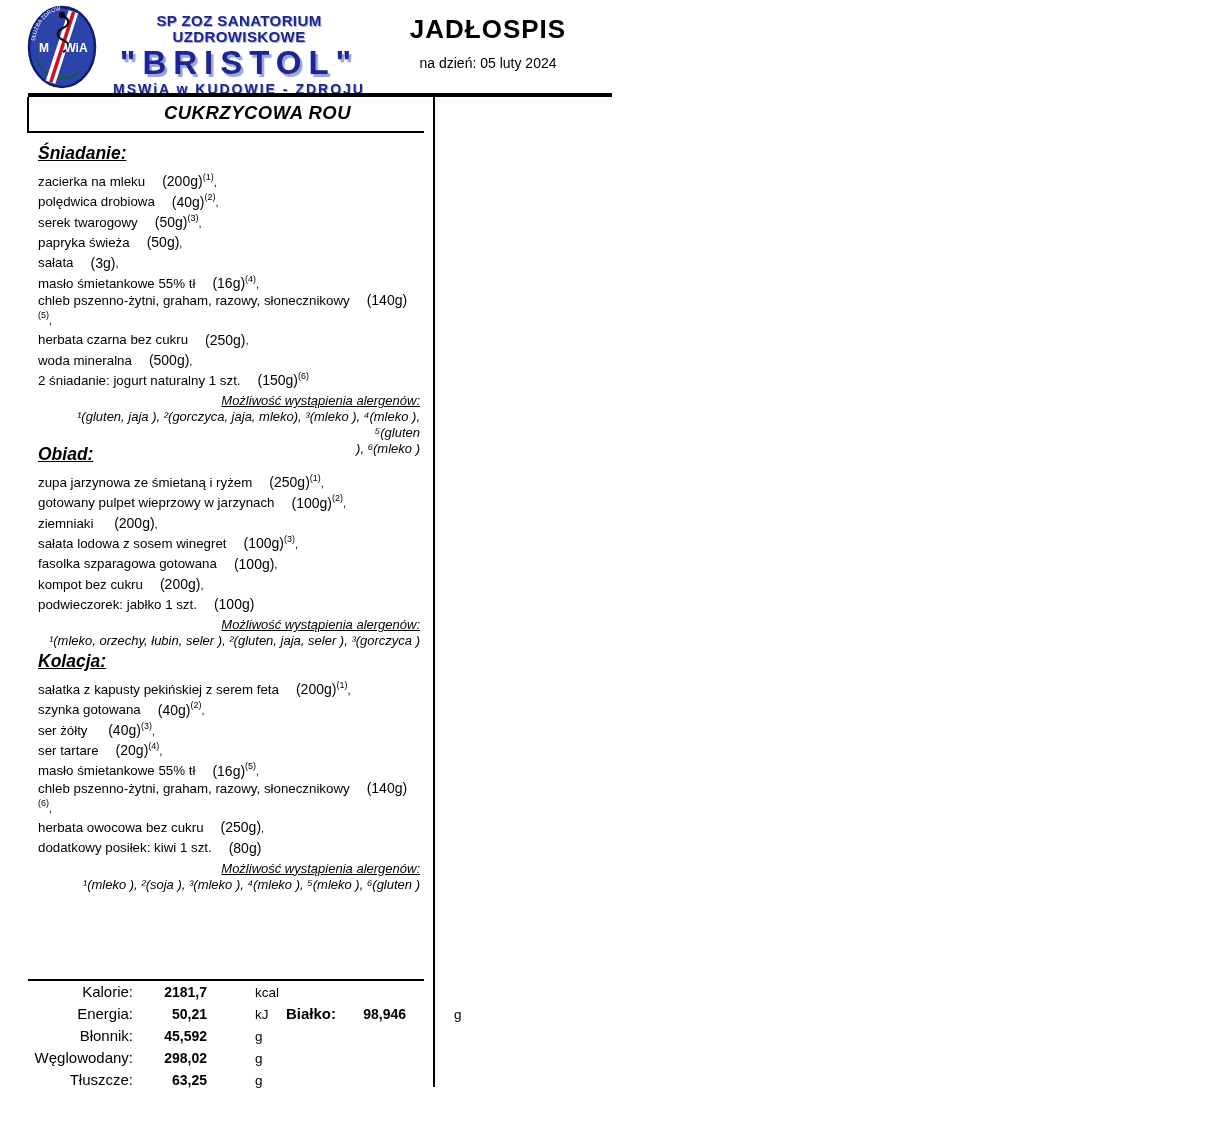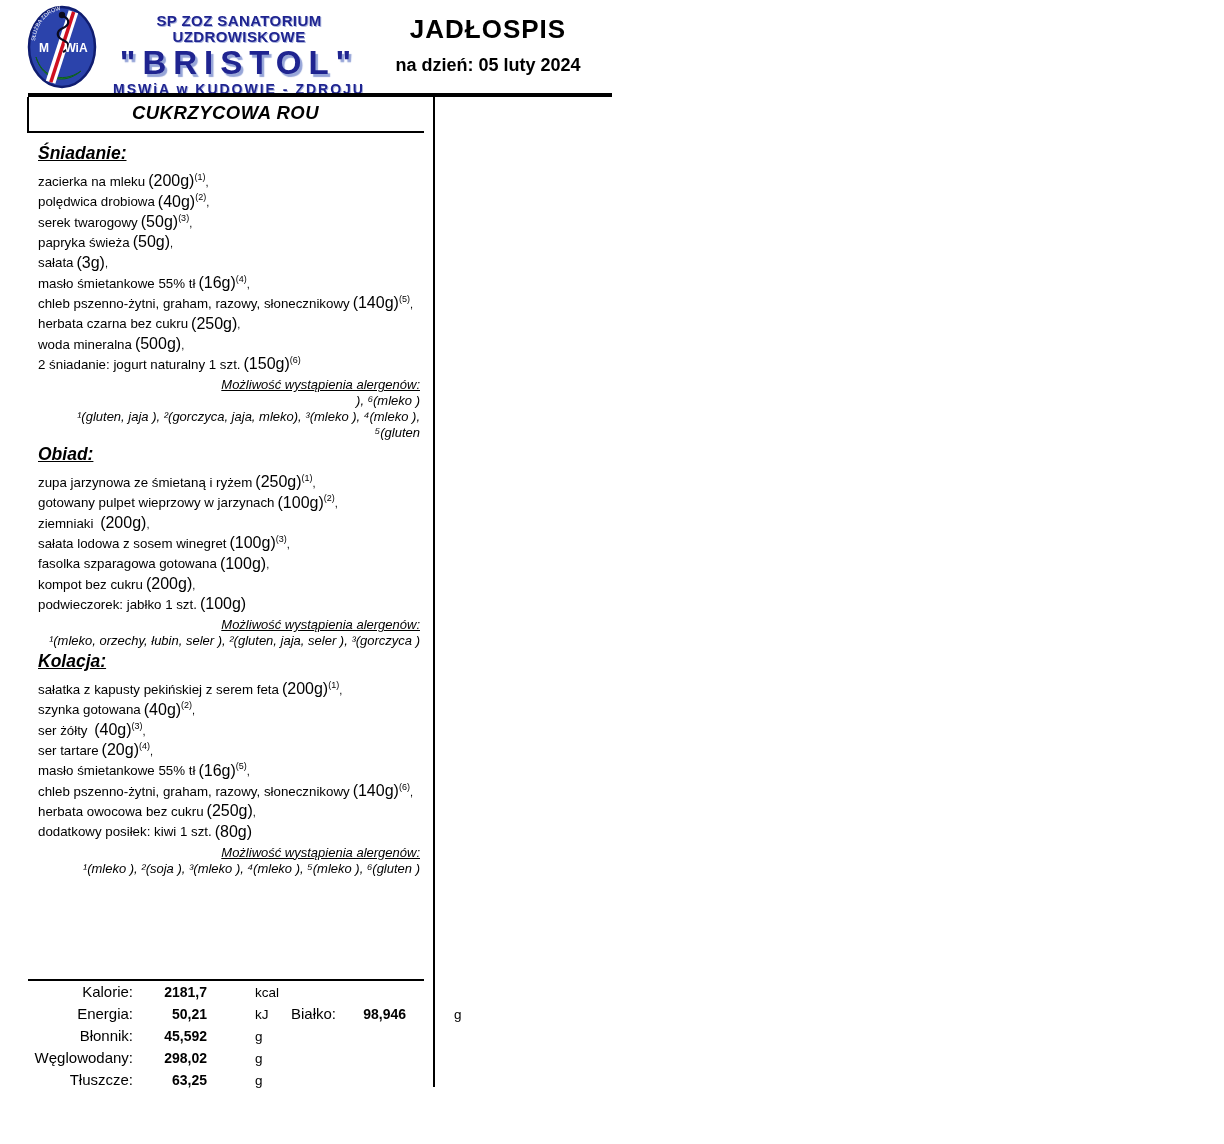--- a/index.html
+++ b/index.html
@@ -14,53 +14,53 @@
   .emblem{left:27px;top:5px;width:70px;height:84px;}
   .org{left:96px;top:13px;width:286px;text-align:center;color:#1f2490;}
   .org-l1{font-size:15px;font-weight:bold;letter-spacing:.4px;line-height:16px;
           text-shadow:1px 1px 0 #aab4de;}
   .org-name{font-size:33px;font-weight:bold;letter-spacing:7px;line-height:36px;
           text-shadow:2.5px 2.5px 1px #96a5d8;white-space:nowrap;}
   .org-l3{font-size:14px;font-weight:bold;letter-spacing:2px;line-height:16px;
           text-shadow:1px 1px 0 #aab4de;}
   .doc-block{left:382px;top:14px;width:212px;text-align:center;}
   .doc-title{font-size:26px;font-weight:bold;letter-spacing:1px;line-height:30px;}
-  .doc-date{font-size:18px;font-weight:bold;margin-top:11px;}
+  .doc-date{font-size:14px;font-weight:normal;margin-top:11px;}
 
   
   .hr-thick{left:28px;top:93px;width:584px;height:4px;background:#000;}
   .vline{left:433px;top:97px;width:2px;height:990px;background:#000;}
   .titlebox-left{left:27px;top:97px;width:2px;height:36px;background:#000;}
   .titlebox-bottom{left:27px;top:131px;width:397px;height:2px;background:#000;}
   .diet-title{left:27px;top:102px;width:397px;text-align:center;
-              font-size:18.5px;font-weight:bold;font-style:italic;letter-spacing:.5px;}
+              font-size:18.5px;font-weight:bold;font-style:italic;letter-spacing:.5px;padding-left:32px;}
 
   
   .meal{left:38px;width:382px;}
   .meal-h{font-size:17.5px;font-weight:bold;font-style:italic;
           text-decoration:underline;line-height:22px;}
   .items{margin-top:6px;}
   .item{line-height:15px;}
   .nm{font-weight:normal;font-size:13.3px;}
-  .wt{font-size:16px;margin-left:3px;}
+  .wt{font-size:14px;margin-left:17px;}
   .sp{font-size:9px;}
   .cm{font-size:11px;}
   .alg{margin-top:4px;text-align:right;}
   .alg-h{font-size:13px;font-style:italic;text-decoration:underline;line-height:16px;}
   .alg-line{font-size:13px;font-style:italic;line-height:16px;}
 
   
   .f-hr{left:28px;top:979px;width:396px;height:2px;background:#000;}
   .f-rows{left:28px;top:983px;width:396px;}
   .f-row{display:flex;align-items:baseline;height:22px;}
   .f-label{width:105px;text-align:right;font-size:15px;}
   .f-value{width:74px;text-align:right;font-size:14px;font-weight:bold;}
   .f-unit{margin-left:6px;font-size:13.5px;padding-left:42px;}
   .f-bialko{left:270px;top:1005px;display:flex;align-items:baseline;height:22px;}
-  .f-bialko .f-label{width:66px;}
+  .f-bialko .f-label{width:66px;font-weight:bold;}
   .f-bialko .f-value{width:70px;}
 </style>
 </head>
 <body>
 
 <div class="abs emblem">
   <svg width="70" height="84" viewBox="0 0 70 84">
     <ellipse cx="35" cy="42" rx="33" ry="40" fill="#2b43ab" stroke="#101d70" stroke-width="2.5"></ellipse>
     <path d="M9 52 C 14 70, 34 80, 54 66 C 38 80, 16 76, 9 52 Z" fill="#1f8a35" stroke="#0d5c1e" stroke-width="1"></path>
     <g transform="rotate(18 35 42)">
@@ -117,22 +117,22 @@
       <div class="item"><span class="nm">herbata czarna bez cukru</span><span class="wt">(250g)</span><sup class="sp"></sup><span class="cm">,</span></div>
 
       <div class="item"><span class="nm">woda mineralna</span><span class="wt">(500g)</span><sup class="sp"></sup><span class="cm">,</span></div>
 
       <div class="item"><span class="nm">2 śniadanie: jogurt naturalny 1 szt.</span><span class="wt">(150g)</span><sup class="sp">(6)</sup><span class="cm"></span></div>
     </div>
   <div class="alg">
     <div class="alg-h">Możliwość wystąpienia alergenów:</div>
     <div>
 
-    <div class="alg-line">), ⁶(mleko )</div>
-        <div class="alg-line">¹(gluten,  jaja ), ²(gorczyca, jaja,  mleko), ³(mleko ), ⁴(mleko ), ⁵(gluten</div>
+    <div class="alg-line">¹(gluten,  jaja ), ²(gorczyca, jaja,  mleko), ³(mleko ), ⁴(mleko ), ⁵(gluten</div>
+        <div class="alg-line">), ⁶(mleko )</div>
       </div>
   </div>
 </div>
 
 <div class="abs meal" style="top:443px">
   <div class="meal-h">Obiad:</div>
   <div class="items">
 
       <div class="item"><span class="nm">zupa jarzynowa ze śmietaną i ryżem</span><span class="wt">(250g)</span><sup class="sp">(1)</sup><span class="cm">,</span></div>
 

